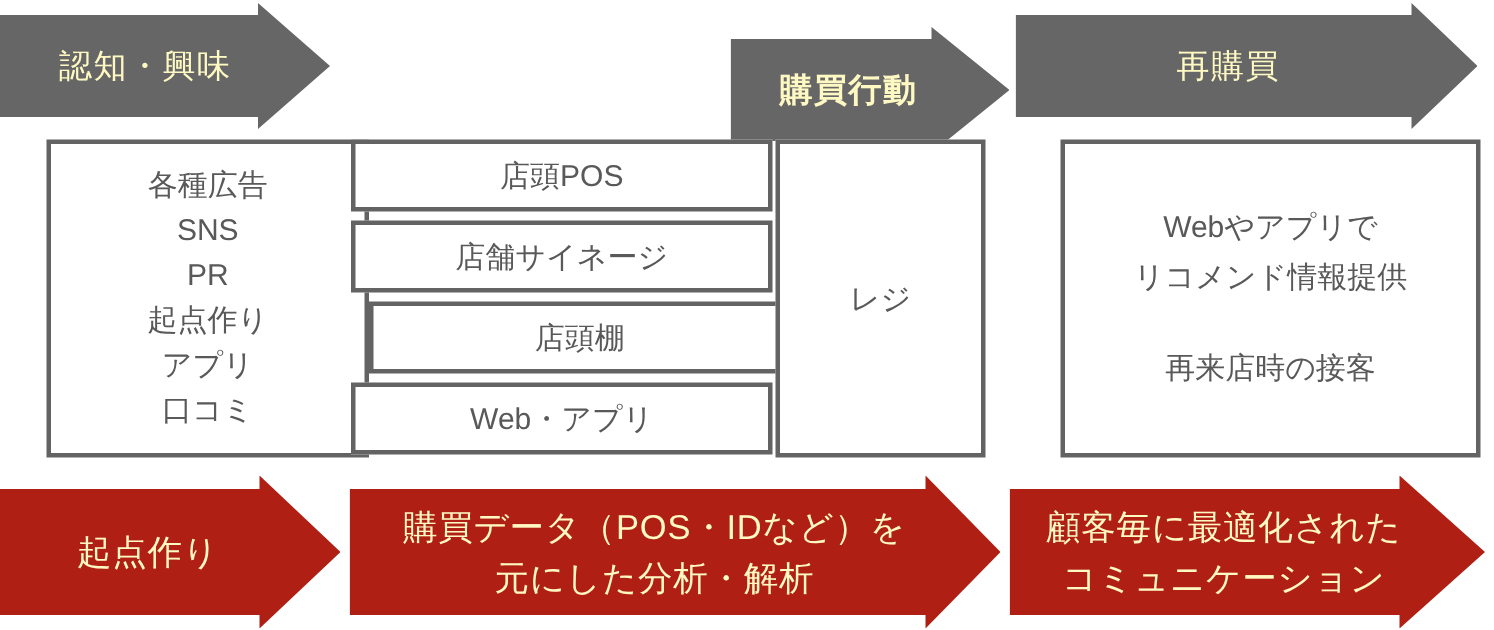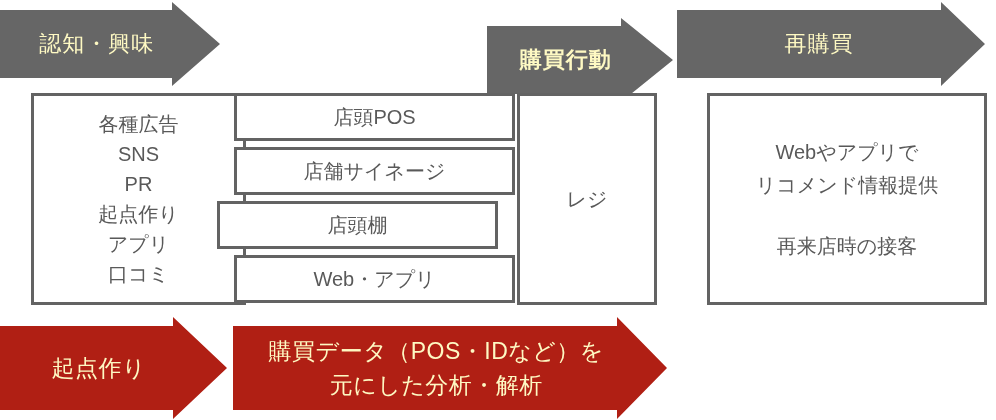--- a/index.html
+++ b/index.html
@@ -88,21 +88,21 @@
     <span class="ln">アプリ</span>
     <span class="ln">口コミ</span>
   </div>
 
   <div class="box" style="left:234px; top:93px; width:281px; height:48px;">
     <span class="ln">店頭POS</span>
   </div>
   <div class="box" style="left:234px; top:147px; width:281px; height:48px;">
     <span class="ln">店舗サイネージ</span>
   </div>
-  <div class="box" style="left:217px; top:201px; width:281px; height:48px;">
+  <div class="box" style="left:246px; top:201px; width:281px; height:48px;">
     <span class="ln">店頭棚</span>
   </div>
   <div class="box" style="left:234px; top:255px; width:281px; height:48px;">
     <span class="ln">Web・アプリ</span>
   </div>
 
   <div class="box" style="left:517px; top:93px; width:140px; height:212px;">
     <span class="ln">レジ</span>
   </div>
 
@@ -112,14 +112,18 @@
     <span class="ln gap">再来店時の接客</span>
   </div>
 
   <div class="arrow red" style="left:0; top:317px; width:227px; height:102px; --tip:54px; --inset:9px;">
     <span>起点作り</span>
   </div>
   <div class="arrow red" style="left:233px; top:317px; width:434px; height:102px; --tip:50px; --inset:9px;">
     <span>購買データ（POS・IDなど）を</span>
     <span>元にした分析・解析</span>
   </div>
+  <div class="arrow red" style="left:673px; top:317px; width:317px; height:102px; --tip:57px; --inset:9px;">
+    <span>顧客毎に最適化された</span>
+    <span>コミュニケーション</span>
+  </div>
 
 </div>
 
 </body></html>

